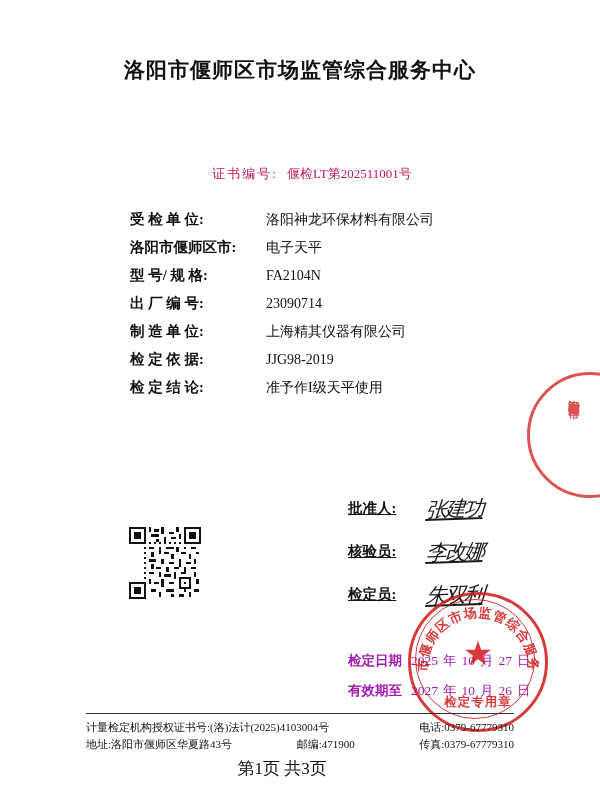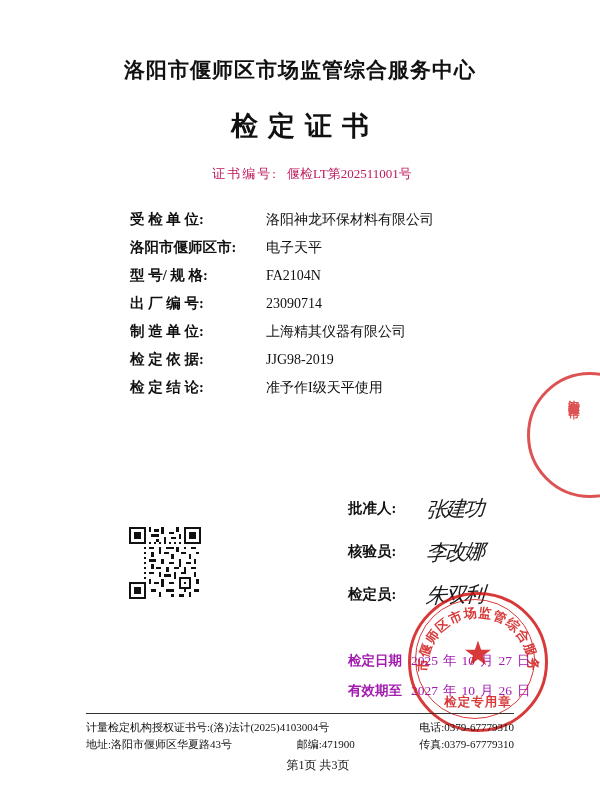--- a/index.html
+++ b/index.html
@@ -103,20 +103,21 @@
   .signatures {
     position: absolute;
     left: 348px;
     top: 487px;
     width: 230px;
   }
   .sig-row {
     display: flex;
     align-items: center;
     height: 43px;
+    text-decoration: underline;
   }
   .sig-label {
     font-size: 14.5px;
     font-weight: bold;
     color: #111;
     width: 78px;
     white-space: nowrap;
   }
   .sig-name {
     font-family: "DejaVu Serif", serif;
@@ -251,32 +252,30 @@
     align-items: baseline;
   }
   .footer-left { white-space: nowrap; }
   .footer-right { white-space: nowrap; }
   .page-num {
     position: absolute;
     left: 0;
     top: 757px;
     width: 564px;
     text-align: center;
-    font-size: 12px;
-    color: #111;
-    padding-left: 36px;
+    font-size: 17px;
+    color: #111;
   }
 </style>
 </head>
 <body>
 
 <div class="page">
 
   <div class="org-title">洛阳市偃师区市场监管综合服务中心</div>
-  <div class="doc-title">检定证书</div>
 
   <div class="cert-no-row">
     <span class="label">证书编号:</span>
     <span class="value">偃检LT第202511001号</span>
   </div>
 
   <div class="fields">
     <div class="field-row">
       <div class="field-label">受 检 单 位:</div>
       <div class="field-value">洛阳神龙环保材料有限公司</div>

